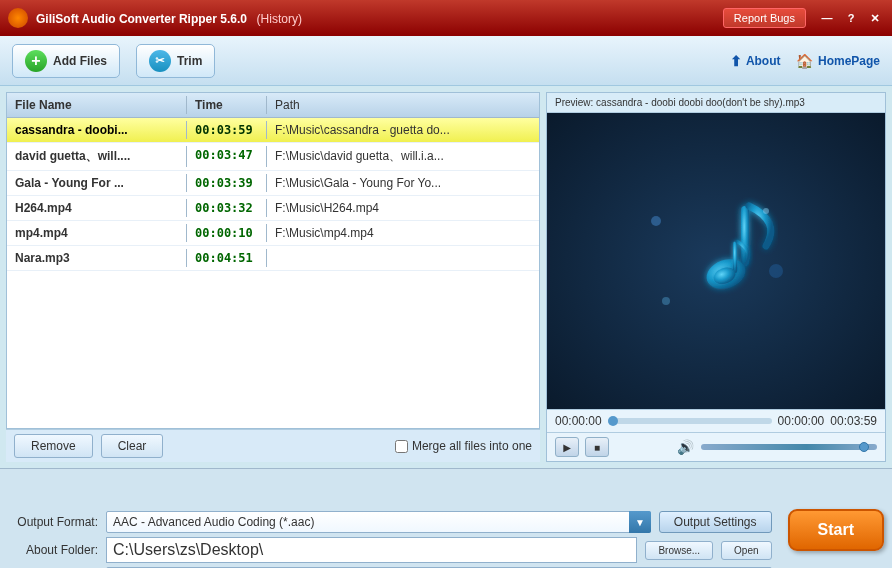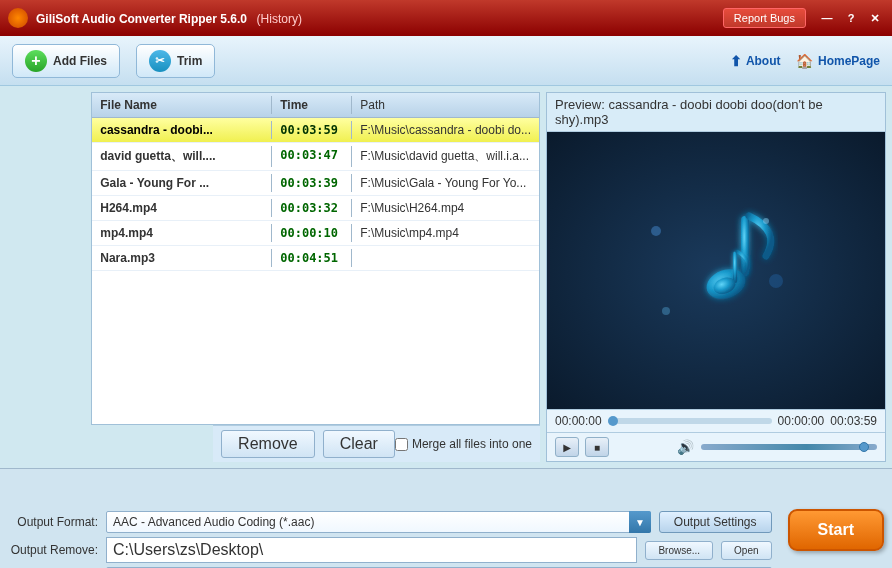--- a/index.html
+++ b/index.html
@@ -121,21 +121,21 @@
     
     .preview-panel {
       width: 340px;
       display: flex;
       flex-direction: column;
       background: #e8f4fc;
       border: 1px solid #a0c0d8;
     }
     .preview-title {
       padding: 4px 8px;
-      font-size: 13px;
+      font-size: 10px;
       color: #333;
       border-bottom: 1px solid #b0cce0;
       background: #d8ecf8;
     }
     .preview-video {
       flex: 1;
       background: radial-gradient(ellipse at center, #1a3a5c 0%, #0a1a2c 100%);
       position: relative;
       display: flex;
       align-items: center;
@@ -217,21 +217,21 @@
       border-top: 1px solid #b0cce0;
     }
     .buttons-bar-left { display: flex; gap: 8px; }
     .action-btn {
       padding: 4px 16px;
       background: linear-gradient(to bottom, #f0f8ff, #d0e4f4);
       border: 1px solid #90b0cc;
       border-radius: 3px;
       cursor: pointer;
       color: #333;
-      font-size: 16px;
+      font-size: 12px;
     }
     .merge-checkbox { display: flex; align-items: center; gap: 4px; font-size: 11px; color: #333; }
     .merge-checkbox input { cursor: pointer; }
 
     
     .bottom-panel {
       background: #d0e4f0;
       border-top: 1px solid #a0b8cc;
       padding: 6px 8px;
       display: flex;
@@ -396,32 +396,32 @@
     </a>
     <a class="toolbar-link">
       <span class="link-icon">🏠</span>
       <span>HomePage</span>
     </a>
   </div>
 </div>
 
 <div class="main-content">
 
-  <div style="display:flex; flex-direction:column; flex:1; gap:0;align-items:flex-end;">
+  <div style="display:flex; flex-direction:column; flex:1; gap:0;">
     <div class="file-panel" style="flex:1;">
       <div class="file-table-header">
         <div class="col-filename">File Name</div>
         <div class="col-time">Time</div>
         <div class="col-path">Path</div>
       </div>
       <div class="file-list" id="file-list-container">
       <div class="file-row selected">
       <div class="col-filename">cassandra - doobi...</div>
       <div class="col-time">00:03:59</div>
-      <div class="col-path">F:\Music\cassandra - doobi do...</div>
+      <div class="col-path">F:\Music\cassandra - guetta do...</div>
     </div>
           <div class="file-row">
       <div class="col-filename">david guetta、will....</div>
       <div class="col-time">00:03:47</div>
       <div class="col-path">F:\Music\david guetta、will.i.a...</div>
     </div>
           <div class="file-row">
       <div class="col-filename">Gala - Young For ...</div>
       <div class="col-time">00:03:39</div>
       <div class="col-path">F:\Music\Gala - Young For Yo...</div>
@@ -531,21 +531,21 @@
             <option>OGG - Ogg Vorbis (*.ogg)</option>
           </select>
           <div class="select-arrow">▼</div>
         </div>
         <div class="output-settings-wrap">
           <button class="output-settings-btn">Output Settings</button>
         </div>
       </div>
 
       <div class="bottom-row">
-        <span class="bottom-label">Output Remove:</span>
+        <span class="bottom-label">About Folder:</span>
         <input class="folder-input" type="text" value="C:\Users\zs\Desktop\" style="">
         <button class="side-btn">Browse...</button>
         <button class="side-btn">Open</button>
       </div>
 
       <div class="bottom-row">
         <span class="bottom-label">Progress:</span>
         <div class="progress-bar-container">
           <div class="progress-bar-fill" style="width:0%;"></div>
           <div class="progress-text">0%</div>

